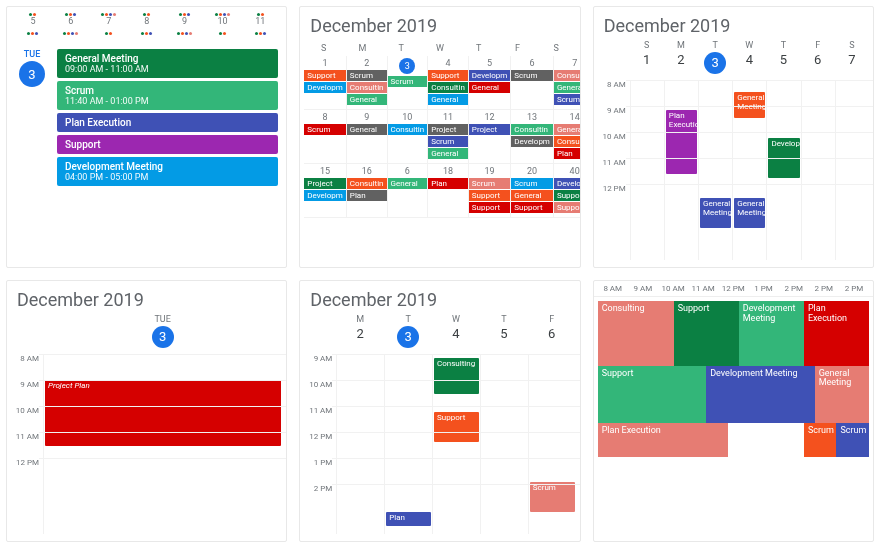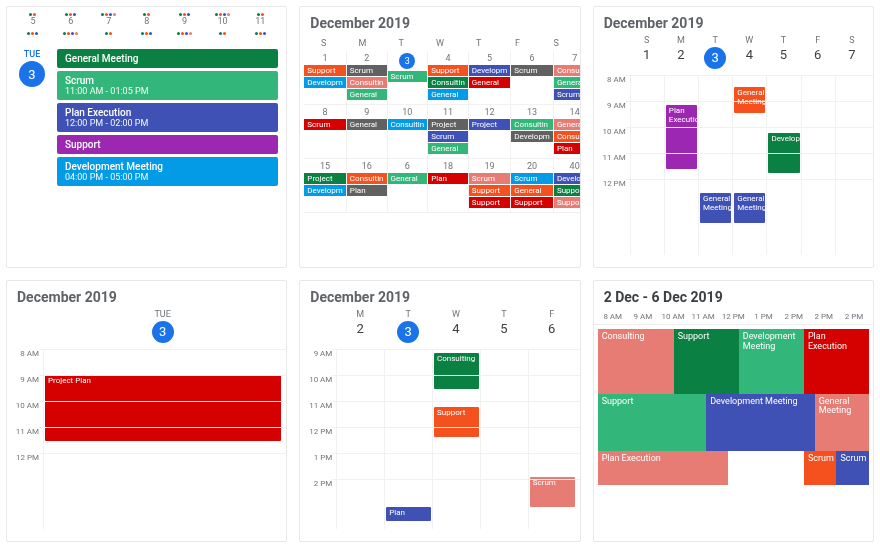--- a/index.html
+++ b/index.html
@@ -1,19 +1,19 @@
 <!DOCTYPE html>
 <html><head>
 <meta charset="utf-8">
 <style>
 *{margin:0;padding:0;box-sizing:border-box;font-family:-apple-system,BlinkMacSystemFont,'Segoe UI',Roboto,Arial,sans-serif}
 body{background:#fff;padding:6px}
 .grid{display:grid;grid-template-columns:repeat(3,1fr);gap:12px;width:868px}
 .panel{background:#fff;border:1px solid #e8e8e8;border-radius:2px;overflow:hidden;position:relative;height:262px}
-.title{font-size:14px;color:#5f6368;padding:8px 10px 4px;font-weight:700}
+.title{font-size:18px;color:#5f6368;padding:8px 10px 4px;font-weight:400}
 .subtitle{font-size:12px;color:#1a73e8;padding:0 10px 4px}
 
 .p1-dots{display:grid;grid-template-columns:repeat(7,1fr);padding:4px 8px;gap:2px}
 .p1-cell{text-align:center;font-size:9px;color:#70757a;padding:2px}
 .p1-dotrow{display:flex;justify-content:center;gap:1px}
 .dot{width:3px;height:3px;border-radius:50%}
 .p1-agenda{padding:6px 8px}
 .p1-day{display:flex;gap:8px;margin-top:2px}
 .p1-date{width:34px;text-align:center;flex-shrink:0}
 .p1-daylbl{font-size:9px;color:#1a73e8;font-weight:500}
@@ -169,28 +169,28 @@
       </div>
   <div class="p1-agenda">
     <div class="p1-day">
       <div class="p1-date">
         <div class="p1-daylbl">TUE</div>
         <div class="p1-circle">3</div>
       </div>
       <div class="p1-events" id="p1-events">
             <div class="p1-event" style="background:#0b8043">
     <div class="et">General Meeting</div>
+              <div class="es">09:00 AM - 11:00 AM</div>
             </div>
             <div class="p1-event" style="background:#33b679">
     <div class="et">Scrum</div>
-              <div class="es">11:00 AM - 01:05 PM</div>
+              <div class="es">11:40 AM - 01:00 PM</div>
             </div>
             <div class="p1-event" style="background:#3f51b5">
     <div class="et">Plan Execution</div>
-              <div class="es">12:00 PM - 02:00 PM</div>
             </div>
             <div class="p1-event" style="background:#9c27b0">
     <div class="et">Support</div>
             </div>
             <div class="p1-event" style="background:#039be5">
     <div class="et">Development Meeting</div>
               <div class="es">04:00 PM - 05:00 PM</div>
             </div>
           </div>
     </div>
@@ -394,21 +394,21 @@
   <div class="wk-body">
     <div class="wk-times" id="p4-times">
           <div class="wk-time">8 AM</div>
           <div class="wk-time">9 AM</div>
           <div class="wk-time">10 AM</div>
           <div class="wk-time">11 AM</div>
           <div class="wk-time">12 PM</div>
         </div>
     <div class="wk-cols" id="p4-cols">
           <div class="wk-col">
-            <div class="blk" style="top: 26px; height: 66px; left: 1px; right: 1px; background: rgb(213, 0, 0);">Project Plan</div>
+            <div class="blk" style="top: 26px; height: 66px; left: 1px; right: 1px; background: rgb(213, 0, 0); font-style: italic;">Project Plan</div>
           </div>
         </div>
   <div class="wk-line" style="top: 0px;"></div>
         <div class="wk-line" style="top: 26px;"></div>
         <div class="wk-line" style="top: 52px;"></div>
         <div class="wk-line" style="top: 78px;"></div>
         <div class="wk-line" style="top: 104px;"></div>
       </div>
 </div>
 
@@ -462,21 +462,20 @@
   <div class="wk-line" style="top: 0px;"></div>
         <div class="wk-line" style="top: 26px;"></div>
         <div class="wk-line" style="top: 52px;"></div>
         <div class="wk-line" style="top: 78px;"></div>
         <div class="wk-line" style="top: 104px;"></div>
         <div class="wk-line" style="top: 130px;"></div>
       </div>
 </div>
 
 <div class="panel">
-  <div class="title" style="color:#3c4043">2 Dec - 6 Dec 2019</div>
   <div class="p6-th" id="p6-th">
         <div class="p6-tc">8 AM</div>
         <div class="p6-tc">9 AM</div>
         <div class="p6-tc">10 AM</div>
         <div class="p6-tc">11 AM</div>
         <div class="p6-tc">12 PM</div>
         <div class="p6-tc">1 PM</div>
         <div class="p6-tc">2 PM</div>
         <div class="p6-tc">2 PM</div>
         <div class="p6-tc">2 PM</div>

